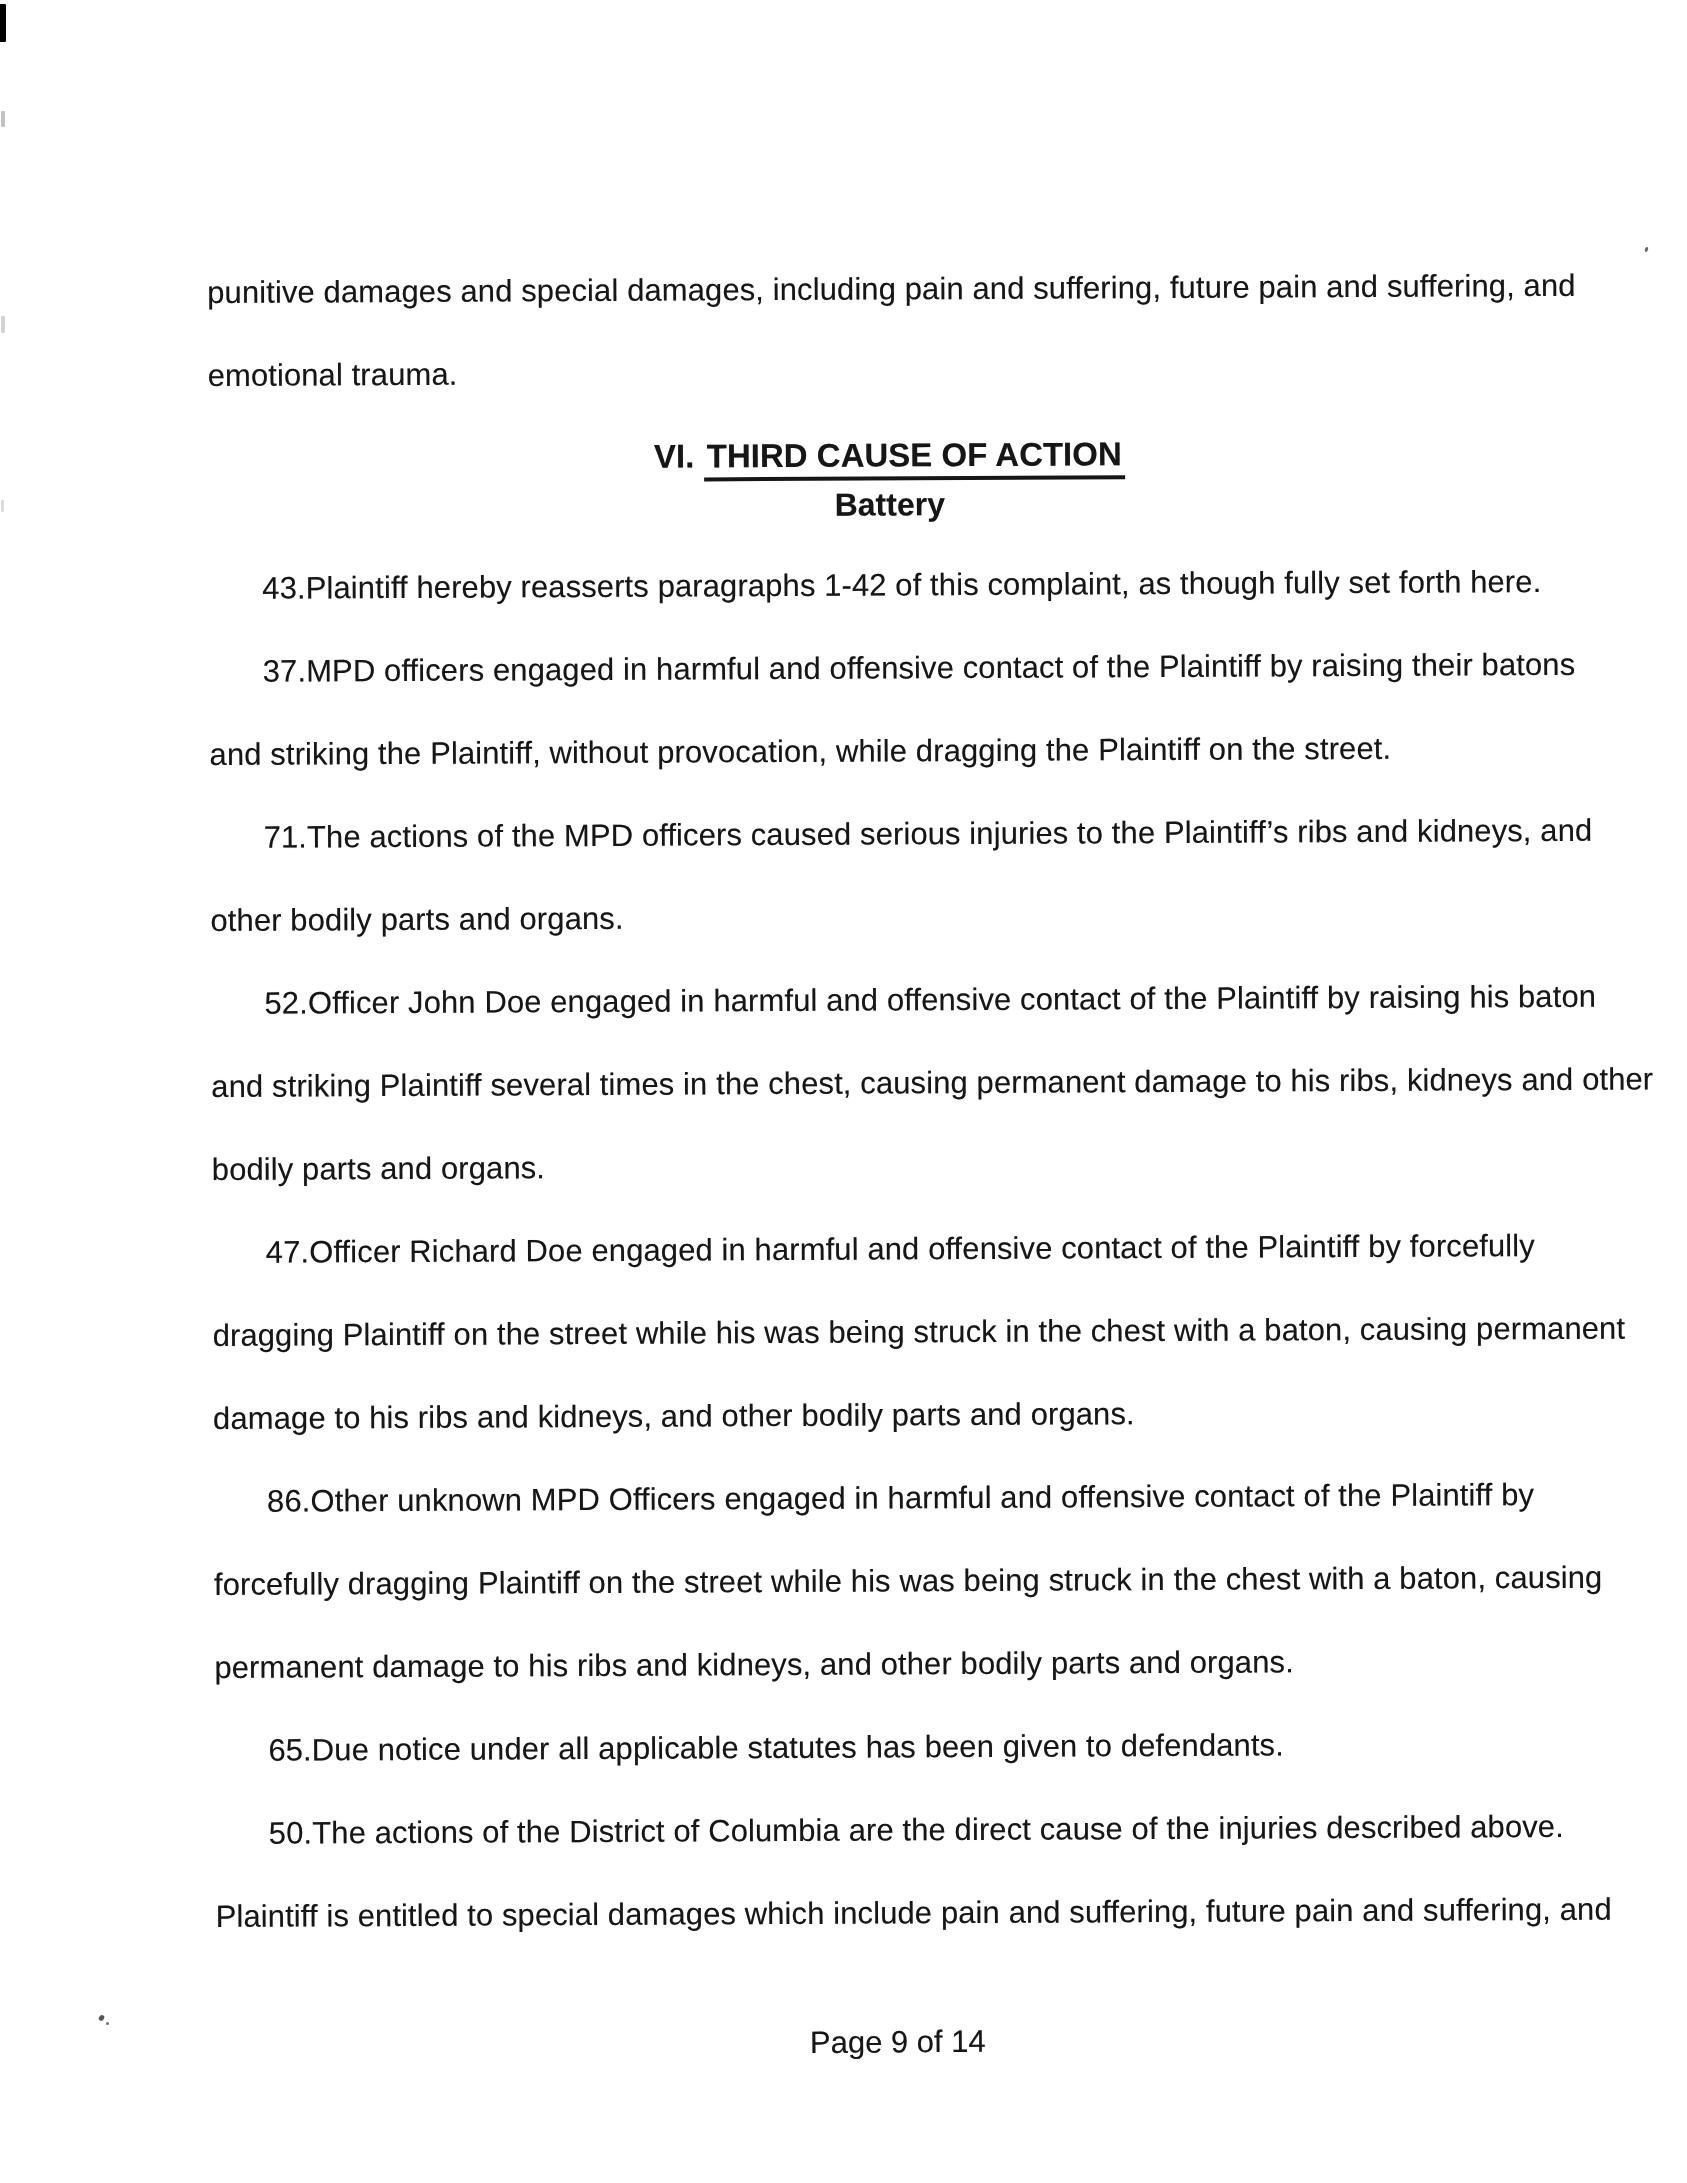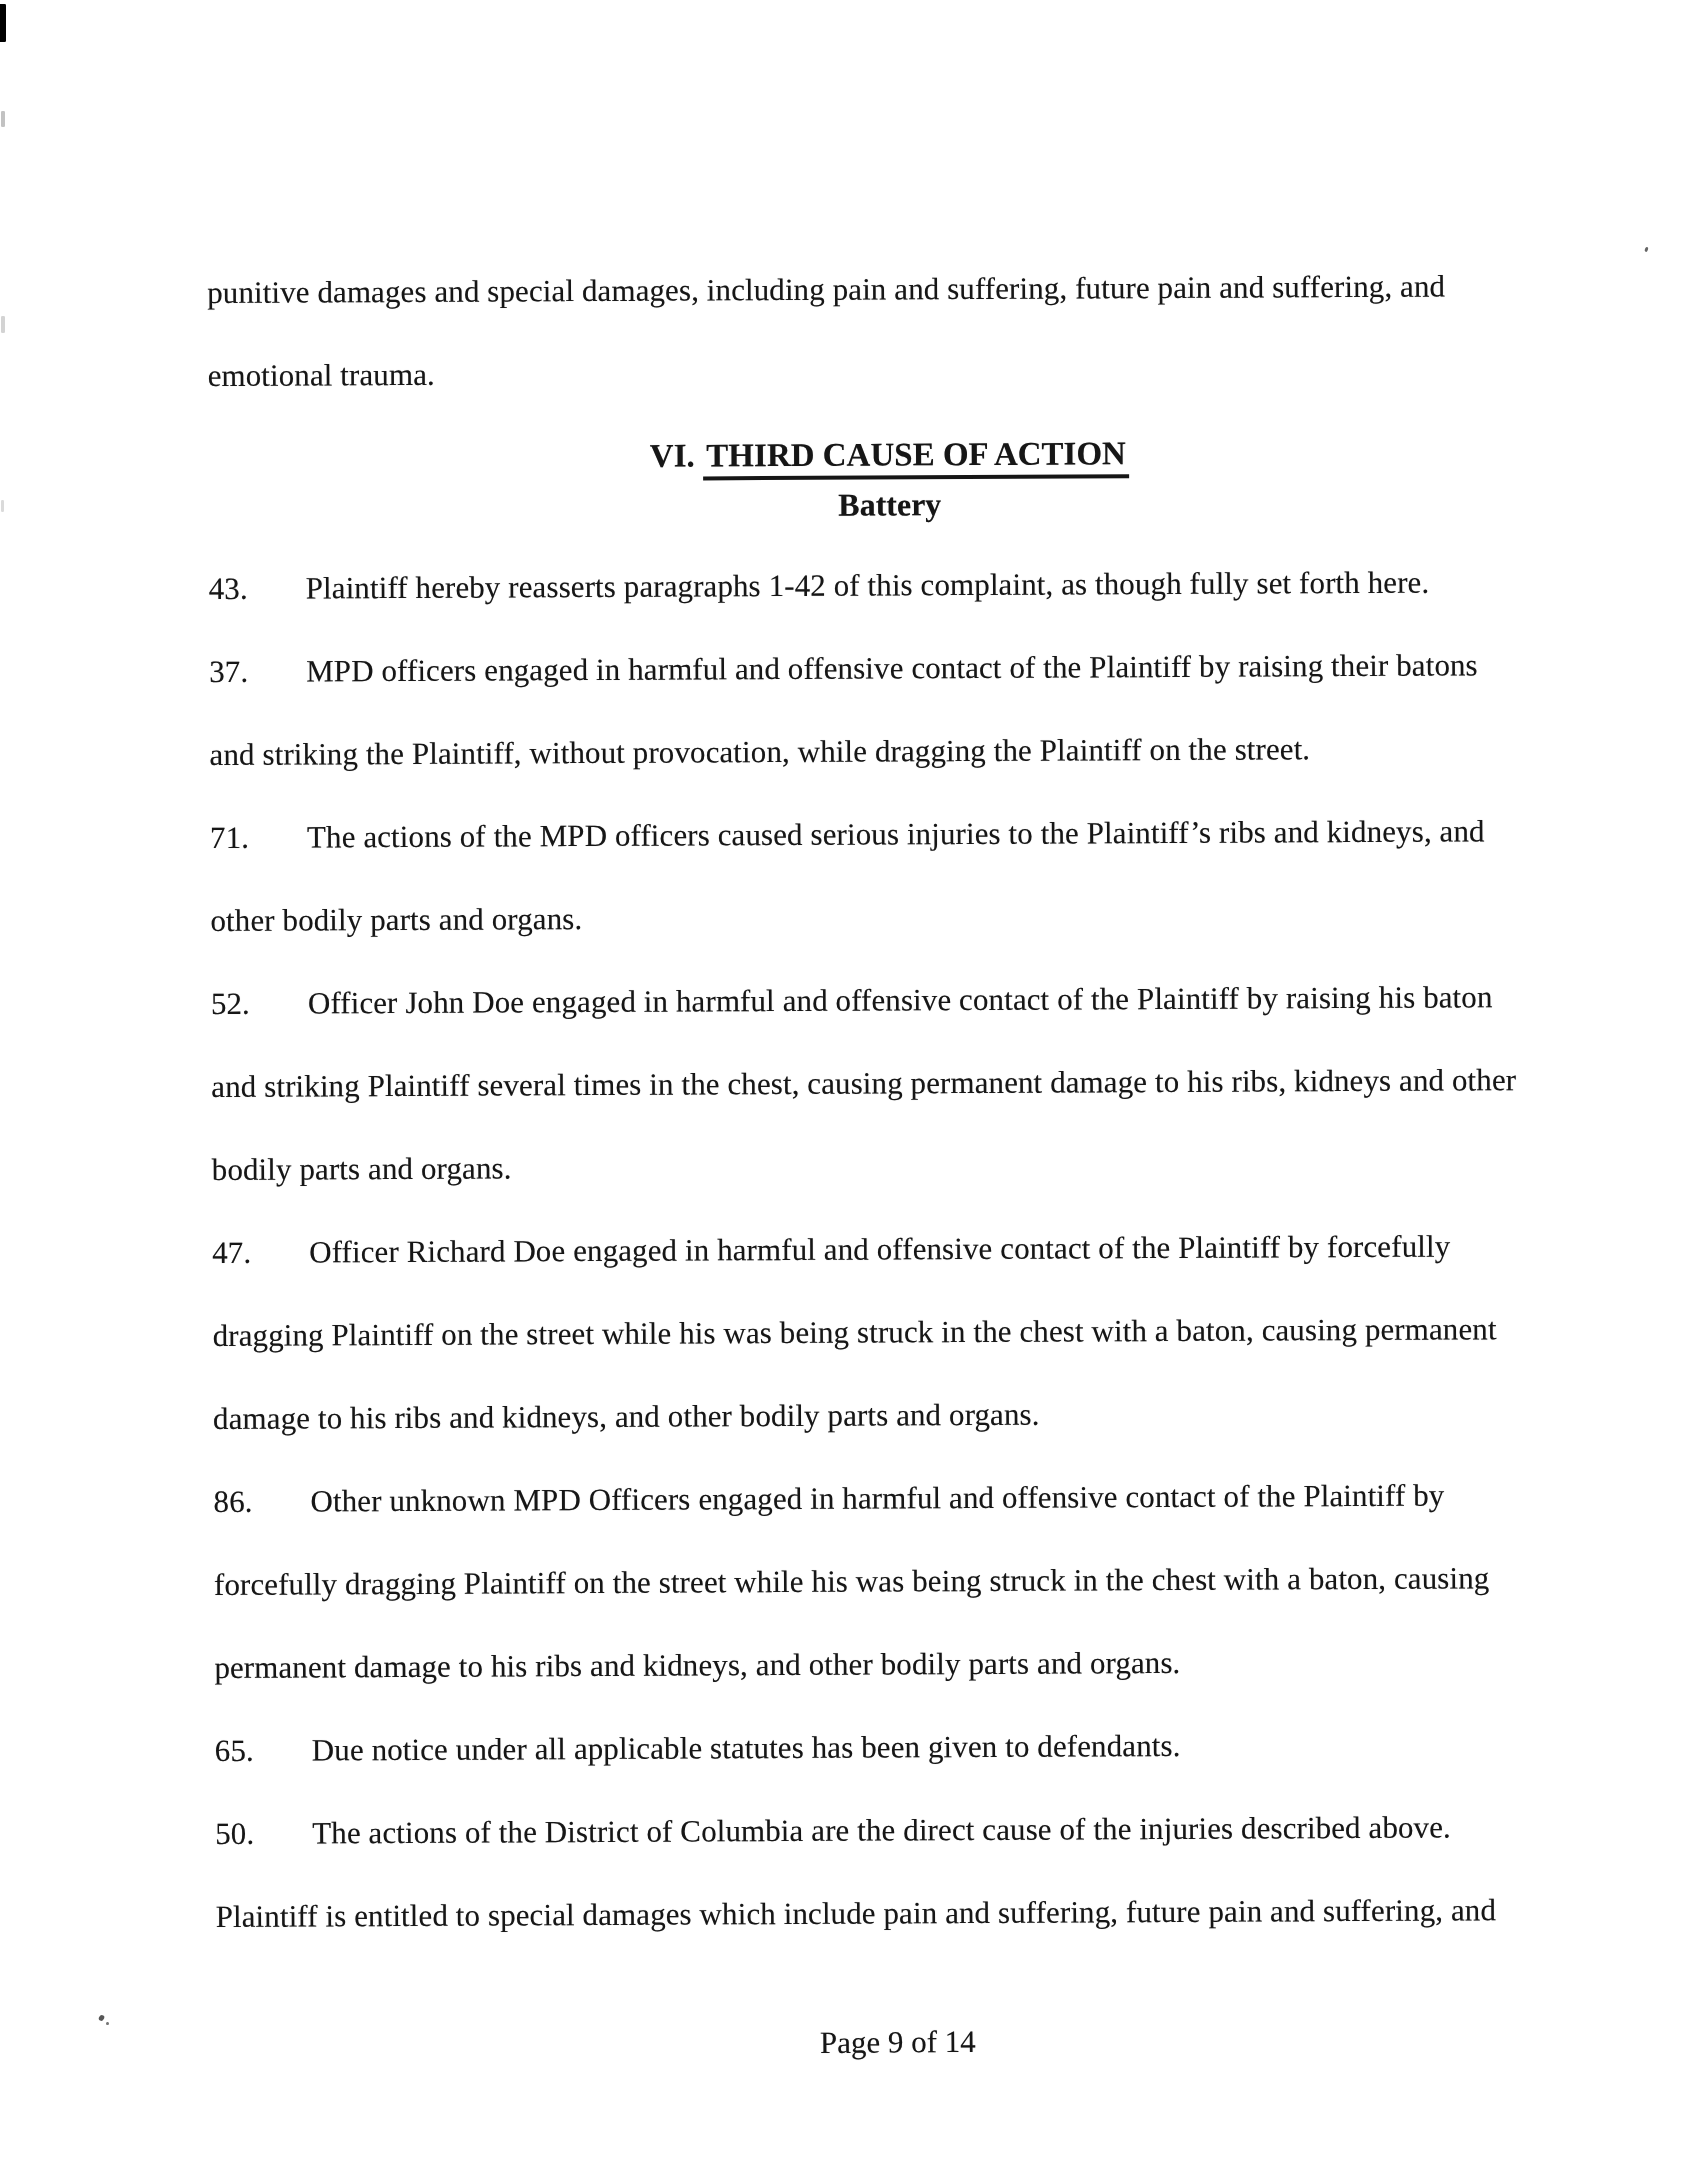--- a/index.html
+++ b/index.html
@@ -6,21 +6,21 @@
     margin: 0;
     padding: 0;
     background: #e8e8e8;
   }
   .sheet {
     position: relative;
     width: 1687px;
     height: 2183px;
     background: #ffffff;
     overflow: hidden;
-    font-family: Liberation Serif, serif;
+    font-family: Liberation Sans, sans-serif;
     color: #161616;
   }
   .content {
     position: absolute;
     left: 207px;
     top: 0;
     width: 1363px;
     transform: rotate(-0.3deg);
     transform-origin: 0 265px;
     text-shadow: 0 0 0.7px rgba(0,0,0,0.38);
@@ -28,20 +28,21 @@
   .line {
     height: 83px;
     line-height: 83px;
     font-size: 31px;
     white-space: nowrap;
     letter-spacing: 0.1px;
   }
   .pnum {
     display: inline-block;
     min-width: 97px;
+    text-align: right;
   }
   .intro {
     margin-top: 251px;
   }
   .heading-block {
     text-align: center;
   }
   .heading-line {
     height: 83px;
     line-height: 83px;

